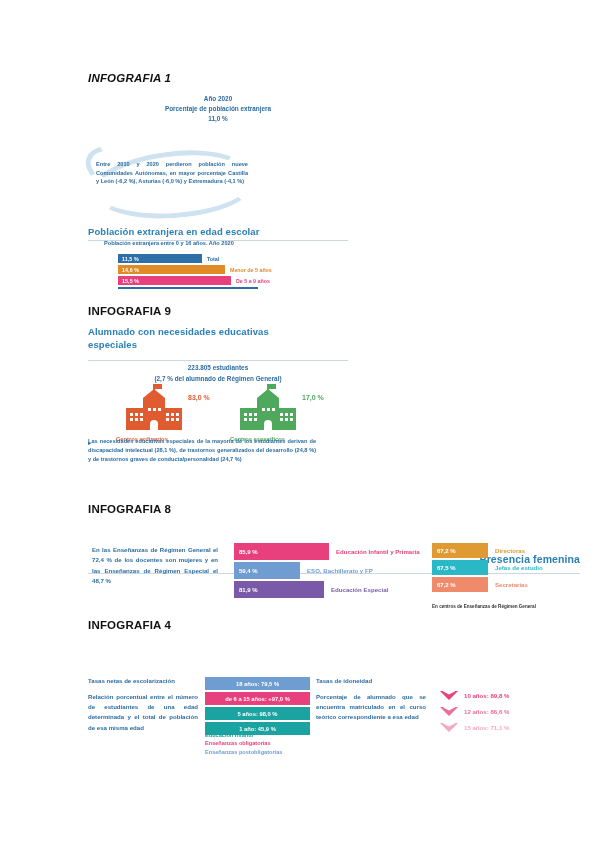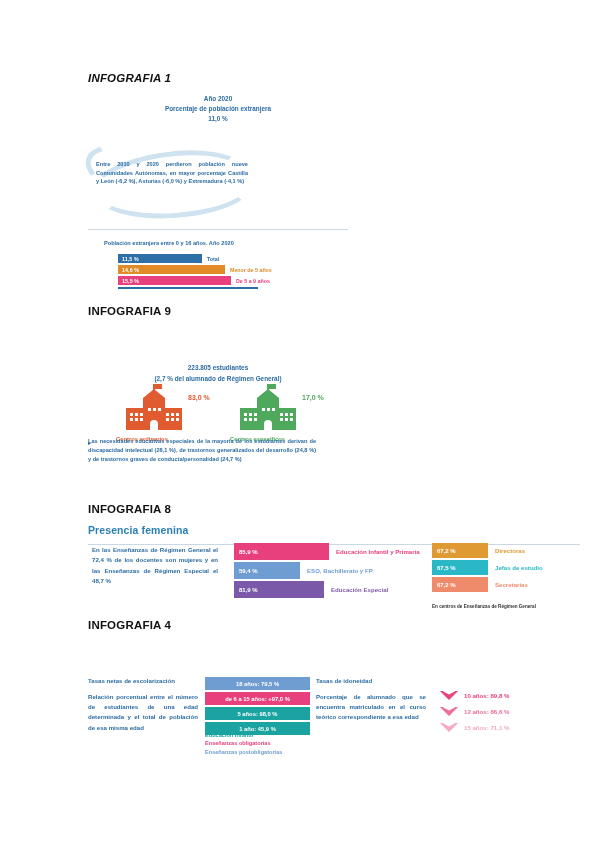--- a/index.html
+++ b/index.html
@@ -61,21 +61,21 @@
   .school .flag{position:absolute;left:28px;top:-12px;width:8px;height:5px;}
   .school .win{position:absolute;width:2.6px;height:2.6px;background:#fff;}
   .school .door{position:absolute;left:24px;top:24px;width:8px;height:10px;background:#fff;border-radius:4px 4px 0 0;}
   .pct{position:absolute;font-size:7px;font-weight:bold;}
   .ic-lbl{position:absolute;font-size:5.8px;font-weight:bold;}
   #i2-note{position:absolute;left:88px;top:437px;width:228px;color:#2b6ca3;
       font-size:5.6px;line-height:9px;font-weight:bold;text-align:justify;}
   #i2-arrow{position:absolute;left:88px;top:439px;color:#2b6ca3;font-size:6px;}
 
   
-  #i3-head{position:absolute;left:88px;top:524px;width:492px;}
+  #i3-head{position:absolute;left:88px;top:553px;width:492px;text-align:right;}
   #i3-head .rule{margin-top:8px;}
   #i3-text{position:absolute;left:92px;top:545px;width:126px;color:#2b6ca3;
       font-size:6.1px;line-height:10.4px;font-weight:bold;text-align:justify;}
   #i3-mid{position:absolute;left:234px;top:543px;}
   #i3-right{position:absolute;left:432px;top:543px;}
   #i3-foot{position:absolute;left:432px;top:604px;color:#333;font-size:4.6px;font-weight:bold;}
 
   .b3{height:17px;display:flex;align-items:center;padding-left:5px;box-sizing:border-box;}
   .b3 span{color:#fff;font-size:6px;font-weight:bold;}
   .b3row{display:flex;align-items:center;margin-bottom:2px;}
@@ -119,20 +119,21 @@
   </div>
 
   <div id="i1-swirl">
     <div class="arc a"></div>
       <div class="arc b"></div>
       <div class="arc c"></div>
   </div>
   <div id="i1-box">Entre 2010 y 2020 perdieron población nueve Comunidades Autónomas, en mayor porcentaje Castilla y León (-6,2 %), Asturias (-6,0 %) y Extremadura (-4,1 %)</div>
 
   <div id="i1-sub">
+    <div class="blue-head">Población extranjera en edad escolar</div>
     <div class="rule"></div>
   </div>
   <div id="i1-cap">Población extranjera entre 0 y 16 años. Año 2020</div>
 
   <div class="barlist" id="i1-bars">
       <div class="bar-row">
         <div class="bar" style="width: 84px; background: rgb(46, 111, 168);">
           <span>11,5 %</span>
         </div>
         <div class="bar-lbl" style="color: rgb(43, 108, 163);">Total</div>
@@ -147,20 +148,25 @@
         <div class="bar" style="width: 113px; background: rgb(232, 64, 124);">
           <span>15,5 %</span>
         </div>
         <div class="bar-lbl" style="color: rgb(232, 64, 124);">De 5 a 9 años</div>
       </div>
     </div>
   <div id="i1-underline"></div>
 
   <div class="sec-title" style="left:88px;top:305px;">INFOGRAFIA 9</div>
 
+  <div id="i2-head">
+    <div class="blue-head">Alumnado con necesidades educativas</div>
+    <div class="blue-head" style="margin-top:2px;">especiales</div>
+    <div class="rule"></div>
+  </div>
 
   <div id="i2-stats">
     <div>223.805 estudiantes</div>
     <div>(2,7 % del alumnado de Régimen General)</div>
   </div>
 
   <div id="i2-icons">
       <div class="school" style="left: 16px; top: 8px;">
         <div class="body" style="background: rgb(225, 91, 48);"></div>
         <div class="mid" style="background: rgb(225, 91, 48);"></div>

